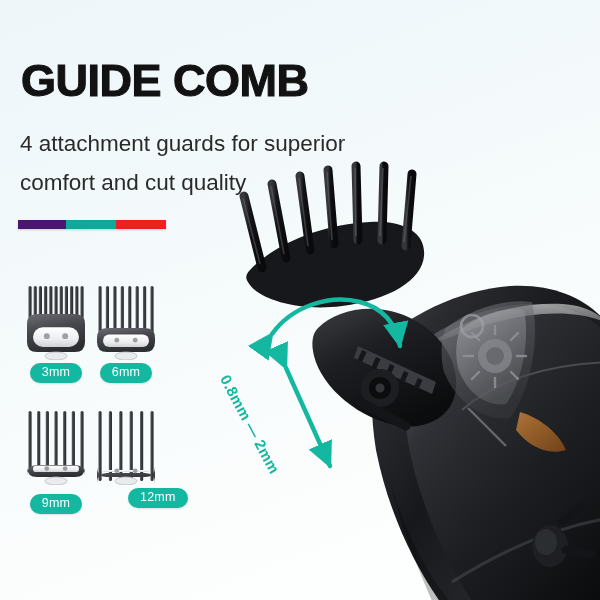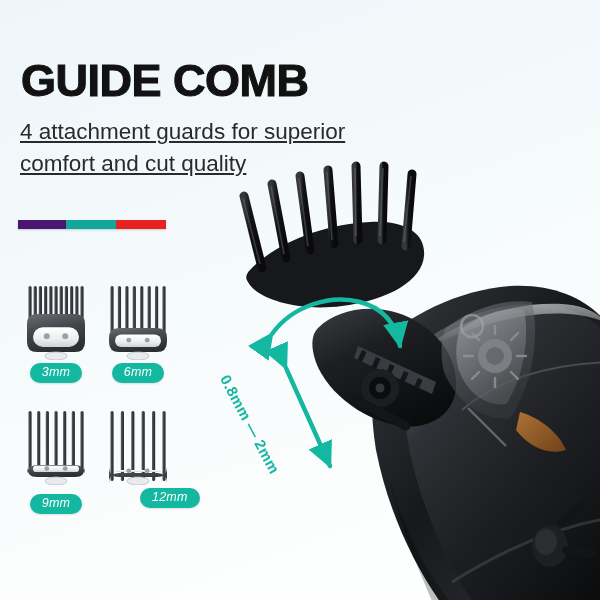--- a/index.html
+++ b/index.html
@@ -30,27 +30,26 @@
     letter-spacing: -0.5px;
     color: #121212;
     white-space: nowrap;
     text-align: center;
     -webkit-text-stroke: 1.1px #121212;
   }
 
   .subtitle {
     position: absolute;
     left: 20px;
-    top: 116px;
+    top: 124px;
     width: 400px;
     font-size: 22.5px;
-    line-height: 32px;
+    line-height: 39px;
     font-weight: normal;
     color: #2a2a2a;
-    text-decoration: underline;
   }
 
   
   .divider {
     position: absolute;
     left: 18px;
     top: 220px;
     display: flex;
     height: 9px;
     box-shadow: 0 1px 2px rgba(0,0,0,0.18);
@@ -60,29 +59,28 @@
   
   .comb-grid {
     position: absolute;
     left: 10px;
     top: 268px;
     width: 180px;
   }
   .comb-row {
     position: relative;
     height: 125px;
-    font-style: italic;
   }
   .comb-cell {
     position: absolute;
     width: 80px;
     text-align: center;
   }
   .comb-cell.c0 { left: 6px; }
-  .comb-cell.c1 { left: 88px; }
+  .comb-cell.c1 { left: 76px; }
 
   .comb-art {
     position: relative;
     width: 74px;
     height: 92px;
     margin: 0 auto;
   }
   .comb-svg { display: block; width: 74px; height: 92px; }
 
   .pill {

